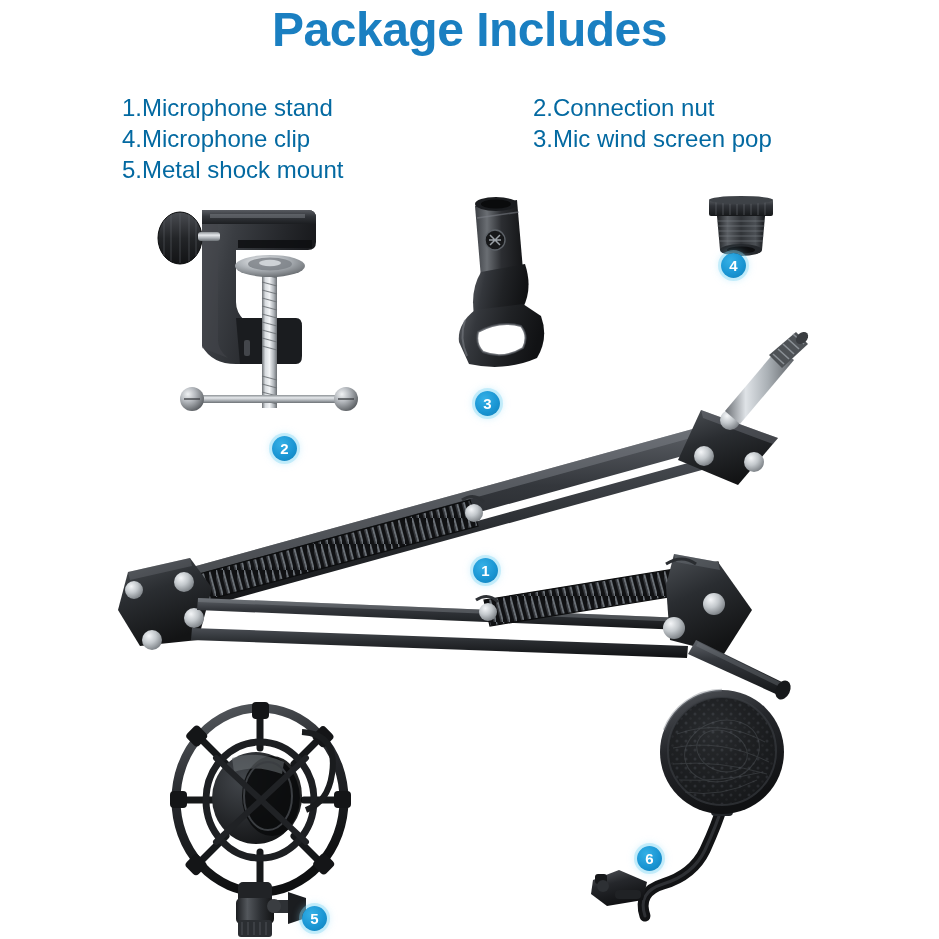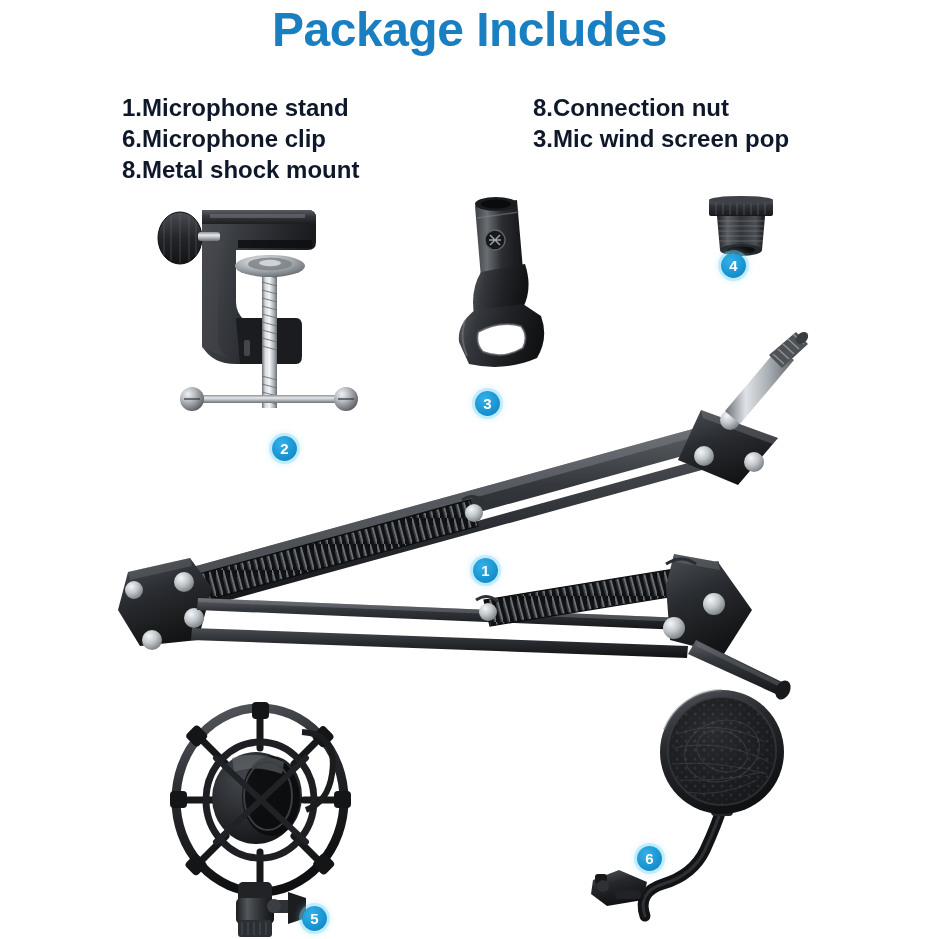--- a/index.html
+++ b/index.html
@@ -8,21 +8,21 @@
     font-family:"Liberation Sans","DejaVu Sans",sans-serif;
     position:relative;
   }
   #page{position:relative;width:921px;height:939px;}
 
   .title{
     position:absolute;left:0;top:2px;width:939px;text-align:center;
     font-size:48px;font-weight:bold;color:#1a7fc1;letter-spacing:-0.5px;
   }
 
-  .list{position:absolute;top:92px;font-size:24px;color:#0f172a;line-height:31px;font-weight:700;}
+  .list{position:absolute;top:92px;font-size:24px;color:#0369a1;line-height:31px;font-weight:400;}
   .list.left{left:122px;}
   .list.right{left:533px;}
   .list div{white-space:nowrap;}
 
   .badge{
     position:absolute;width:25px;height:25px;border-radius:50%;
     background:radial-gradient(circle at 38% 32%, #35b0e6 0%, #1a96d4 55%, #0e7fb8 100%);
     box-shadow:0 0 0 3px rgba(130,215,245,0.38), 0 0 7px 3px rgba(150,220,250,0.35);
     color:#ffffff;font-size:15px;font-weight:bold;line-height:25px;text-align:center;
   }
@@ -33,25 +33,25 @@
 </style>
 </head>
 <body>
 
 <div id="page">
 
   <div class="title">Package Includes</div>
 
   <div class="list left">
     <div>1.Microphone stand</div>
-    <div>6.Microphone clip</div>
-    <div>8.Metal shock mount</div>
+    <div>4.Microphone clip</div>
+    <div>5.Metal shock mount</div>
   </div>
   <div class="list right">
-    <div>8.Connection nut</div>
+    <div>2.Connection nut</div>
     <div>3.Mic wind screen pop</div>
   </div>
 
   <div class="part" style="left:140px;top:190px;">
     <svg width="210" height="245" viewBox="0 0 210 245">
       <defs>
         <linearGradient id="clampBody" x1="0" y1="0" x2="1" y2="0.3">
           <stop offset="0%" stop-color="#52555a"></stop>
           <stop offset="30%" stop-color="#3a3d42"></stop>
           <stop offset="70%" stop-color="#25272b"></stop>

